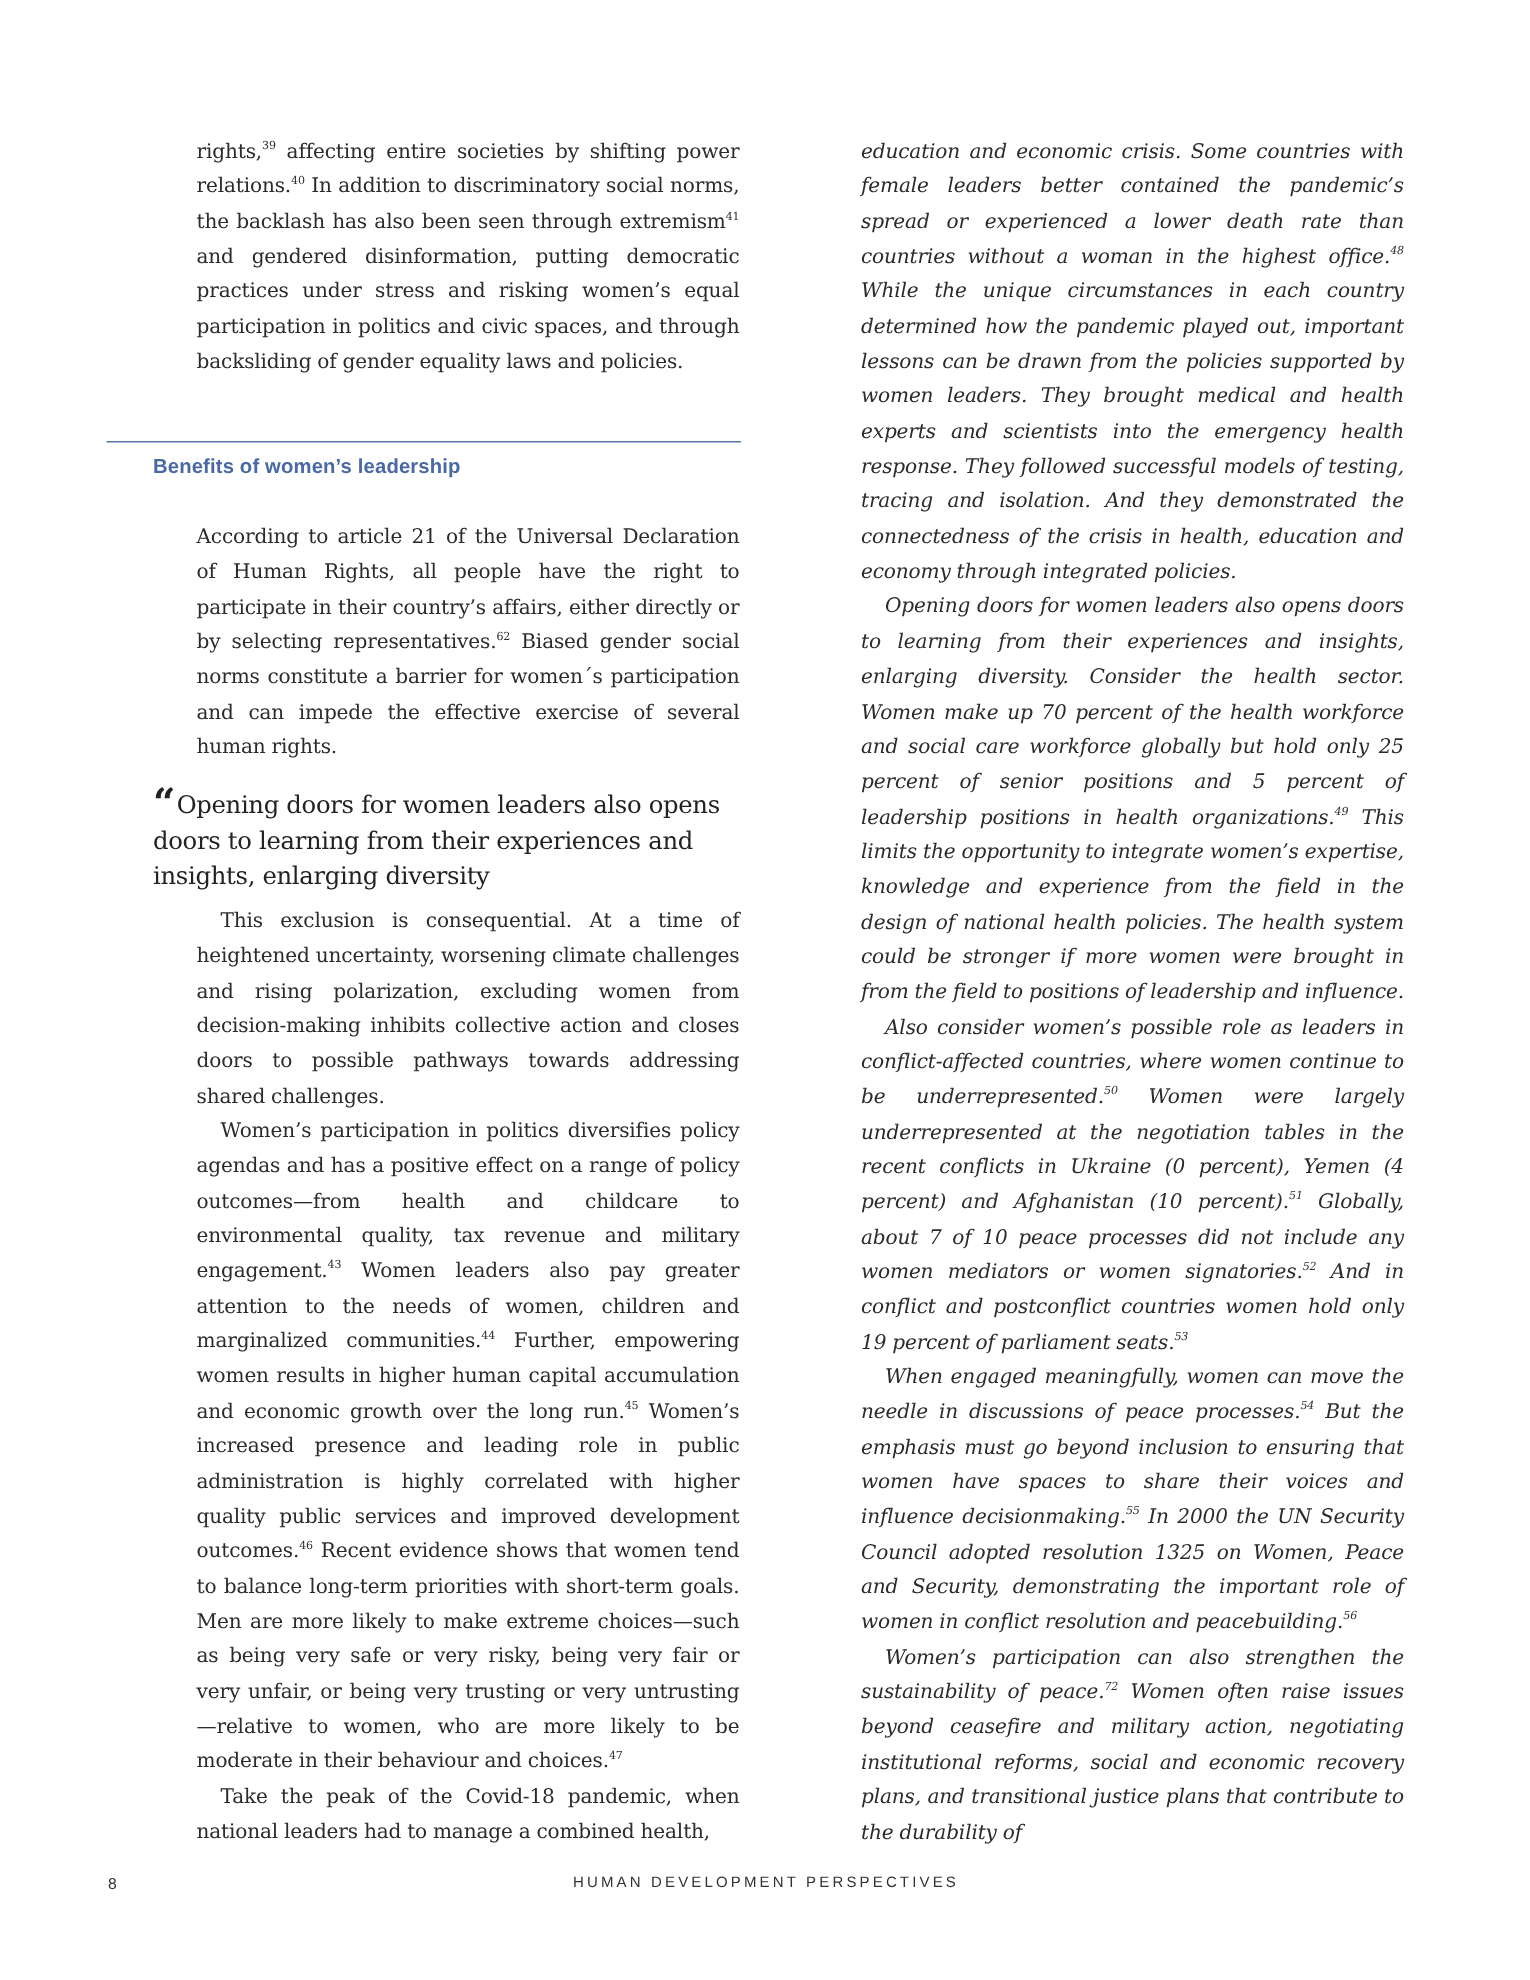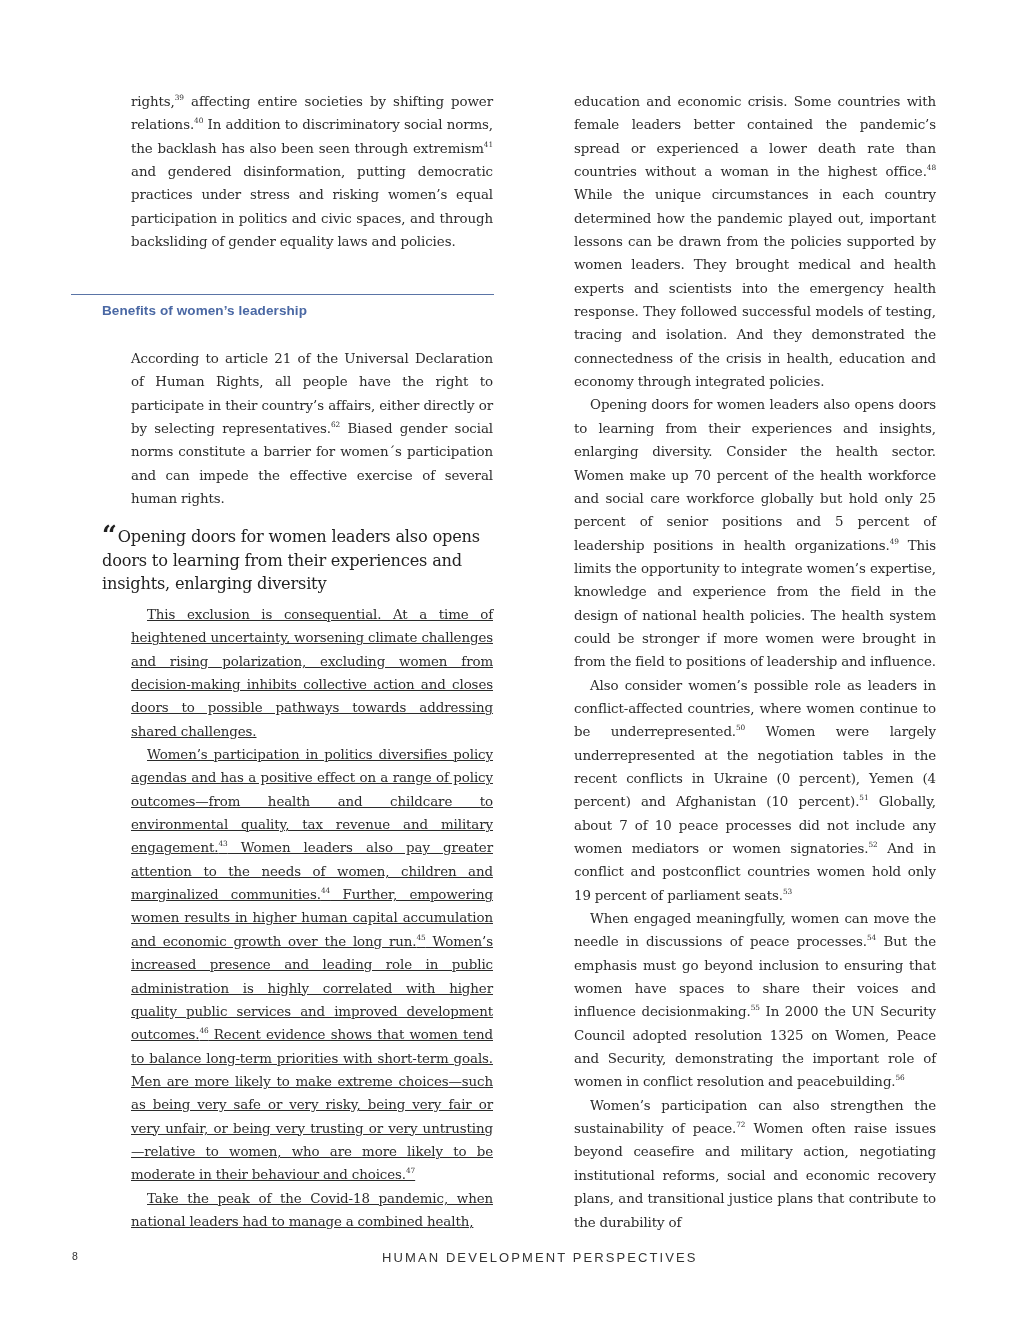--- a/index.html
+++ b/index.html
@@ -27,30 +27,30 @@
     }
     .col-left-mid { position: absolute; left: 131px; top: 347px; width: 362px; }
     .pullquote {
       position: absolute; left: 102px; top: 506px; width: 400px;
       font-family: "DejaVu Serif", "Liberation Serif", serif;
       font-size: 16.2px; line-height: 23.5px; color: #222222;
       letter-spacing: -0.2px;
       margin-top: 19px;
     }
     .quote-mark { font-size: 26px; font-weight: bold; line-height: 0; vertical-align: -2px; margin-right: 1px; color: #222; }
-    .col-left-bottom { position: absolute; left: 131px; top: 603px; width: 362px; text-decoration: underline; }
-    .col-right { position: absolute; left: 574px; top: 90px; width: 362px; }
+    .col-left-bottom { position: absolute; left: 131px; top: 603px; width: 362px; }
+    .col-right { position: absolute; left: 574px; top: 90px; width: 362px; font-style: italic; }
 
     .footer-page {
       position: absolute; left: 72px; top: 1250px;
       font-family: "Liberation Sans", "DejaVu Sans", sans-serif; font-size: 10.5px; color: #333;
     }
     .footer-title {
       position: absolute; left: 382px; top: 1250px;
-      font-family: "Liberation Sans", "DejaVu Sans", sans-serif; font-size: 13px; color: #333;
+      font-family: "Liberation Sans", "DejaVu Sans", sans-serif; font-size: 10px; color: #333;
       letter-spacing: 2.1px;
     }
   </style>
 </head>
 <body>
 
 <div class="page">
 
   <div class="col-left-top body-text">
     <p>rights,<sup>39</sup> affecting entire societies by shifting power relations.<sup>40</sup> In addition to discriminatory social norms, the backlash has also been seen through extremism<sup>41</sup> and gendered disinformation, putting democratic practices under stress and risking women’s equal participation in politics and civic spaces, and through backsliding of gender equality laws and policies.</p>

